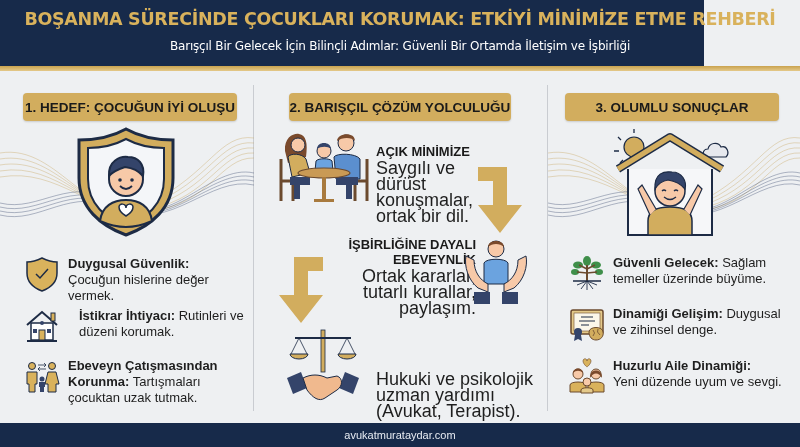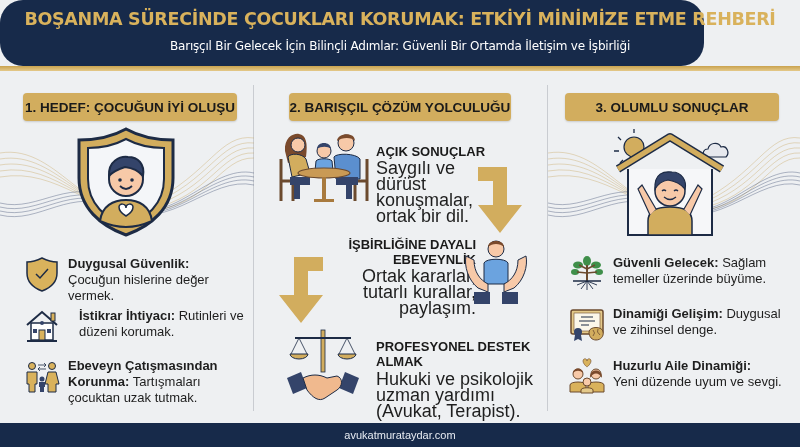--- a/index.html
+++ b/index.html
@@ -1,19 +1,19 @@
 <!DOCTYPE html>
 <html><head>
 <meta charset="utf-8">
 <style>
   * { box-sizing: border-box; margin: 0; padding: 0; }
   html, body { width: 800px; height: 447px; overflow: hidden; }
   body { font-family: "Liberation Sans", sans-serif; background: #eef0f2; position: relative; color: #1b1b1b; }
 
-  .header { position: absolute; left: 0; top: 0; width: 704px; height: 66px; background: #172a4a; border-radius: 23px; }
+  .header { position: absolute; left: 0; top: 0; width: 704px; height: 66px; background: #172a4a; }
   .header-title { position: absolute; left: 0; width: 800px; top: 9px; text-align: center; font-family: "DejaVu Sans", sans-serif; font-weight: bold; font-size: 17.5px; color: #d9b25c; letter-spacing: -0.3px; }
   .header-sub { position: absolute; left: 0; width: 800px; top: 39px; text-align: center; font-family: "DejaVu Sans", sans-serif; font-size: 12px; color: #ffffff; letter-spacing: -0.2px; }
   .gold-line { position: absolute; left: 0; top: 66px; width: 800px; height: 5px; background: linear-gradient(#c9a24e, #e4c98a); }
 
   .main { position: absolute; left: 0; top: 71px; width: 800px; height: 352px; background: #eef0f2; }
   .divider { position: absolute; top: 14px; width: 1px; height: 326px; background: #c9ccd1; }
 
   .col-header { position: absolute; height: 28px; background: #d2ad5e; border-radius: 4px; box-shadow: 0 1px 2px rgba(0,0,0,0.15); display: flex; align-items: center; justify-content: center; font-weight: bold; font-size: 13.5px; color: #1a1a1a; }
 
   .waves { position: absolute; }
@@ -148,21 +148,21 @@
 
     <circle cx="46" cy="22" r="7" fill="#f7c9a8" stroke="#1d2b45" stroke-width="1"></circle>
     <path d="M39,20 C39,12 53,12 53,20 C50,17 43,17 39,20 Z" fill="#34446a"></path>
     <path d="M38,32 C40,29 52,29 54,32 L55,42 L37,42 Z" fill="#6ba3df" stroke="#1d2b45" stroke-width="1"></path>
 
     <ellipse cx="46" cy="44" rx="26" ry="5" fill="#c99a55" stroke="#6b4a2e" stroke-width="1.2"></ellipse>
     <rect x="44" y="48" width="4" height="22" fill="#a87a3e"></rect>
     <rect x="36" y="70" width="20" height="3" fill="#a87a3e"></rect>
   </svg>
 
-  <div class="step-title" style="left:376px;top:73px;width:160px">AÇIK SONUÇLAR</div>
+  <div class="step-title" style="left:376px;top:73px;width:160px">AÇIK MİNİMİZE</div>
   <div class="step-desc" style="left:376px;top:89px;width:110px">Saygılı ve dürüst konuşmalar, ortak bir dil.</div>
 
   <svg style="position:absolute;left:478px;top:96px" width="46" height="68" viewBox="0 0 46 68">
     <path d="M0,0 L29,0 L29,38 L44,38 L22,66 L0,38 L15,38 L15,14 L0,14 Z" fill="#d2ad5e"></path>
   </svg>
 
   <div class="step-title" style="left:330px;top:166px;width:146px;text-align:right">İŞBİRLİĞİNE DAYALI EBEVEYNLİK</div>
   <div class="step-desc" style="left:312px;top:197px;width:164px;text-align:right">Ortak kararlar, tutarlı kurallar, paylaşım.</div>
 
   <svg style="position:absolute;left:462px;top:165px" width="68" height="70" viewBox="0 0 68 70">
@@ -183,21 +183,20 @@
     <rect x="34" y="2" width="4" height="42" fill="#d2ad5e" stroke="#1d2b45" stroke-width="0.8"></rect>
     <path d="M8,10 L64,10" stroke="#1d2b45" stroke-width="2"></path>
     <path d="M12,10 L4,26 M12,10 L20,26 M60,10 L52,26 M60,10 L68,26" stroke="#1d2b45" stroke-width="0.8"></path>
     <path d="M3,26 h18 a9,5 0 0 1 -18,0 z" fill="#d2ad5e" stroke="#1d2b45" stroke-width="1"></path>
     <path d="M51,26 h18 a9,5 0 0 1 -18,0 z" fill="#d2ad5e" stroke="#1d2b45" stroke-width="1"></path>
     <path d="M0,50 L14,44 L20,60 L6,66 Z" fill="#34446a"></path>
     <path d="M72,50 L58,44 L52,60 L66,66 Z" fill="#34446a"></path>
     <path d="M16,50 C24,46 32,46 40,50 L50,48 C56,50 56,58 50,62 L38,70 C32,74 26,70 20,62 Z" fill="#f0b98e" stroke="#1d2b45" stroke-width="1"></path>
   </svg>
 
-  <div class="step-title" style="left:376px;top:268px;width:160px">PROFESYONEL DESTEK ALMAK</div>
   <div class="step-desc" style="left:376px;top:300px;width:160px">Hukuki ve psikolojik uzman yardımı (Avukat, Terapist).</div>
 
   <div class="col-header" style="left:565px;top:22px;width:214px">3. OLUMLU SONUÇLAR</div>
 
   <svg style="position:absolute;left:614px;top:58px" width="120" height="110" viewBox="0 0 120 110">
 
     <circle cx="20" cy="18" r="10" fill="#d2ad5e" stroke="#1d2b45" stroke-width="1.2"></circle>
     <path d="M20,0 v4 M4,8 l3,3 M0,22 h5 M6,34 l3,-3" stroke="#1d2b45" stroke-width="1.3"></path>
 
     <path d="M92,28 C88,28 88,20 94,20 C95,14 104,12 107,18 C113,16 116,24 112,28 Z" fill="#e7e9ee" stroke="#1d2b45" stroke-width="1.2"></path>

